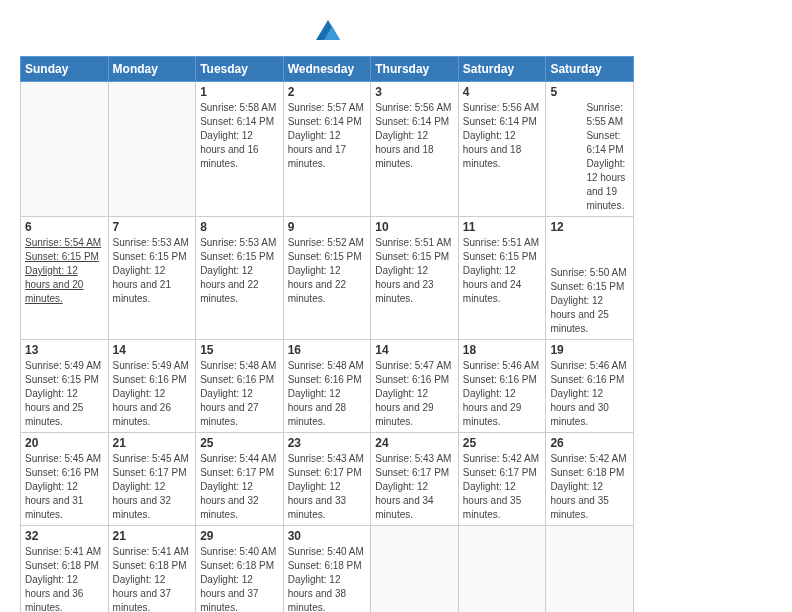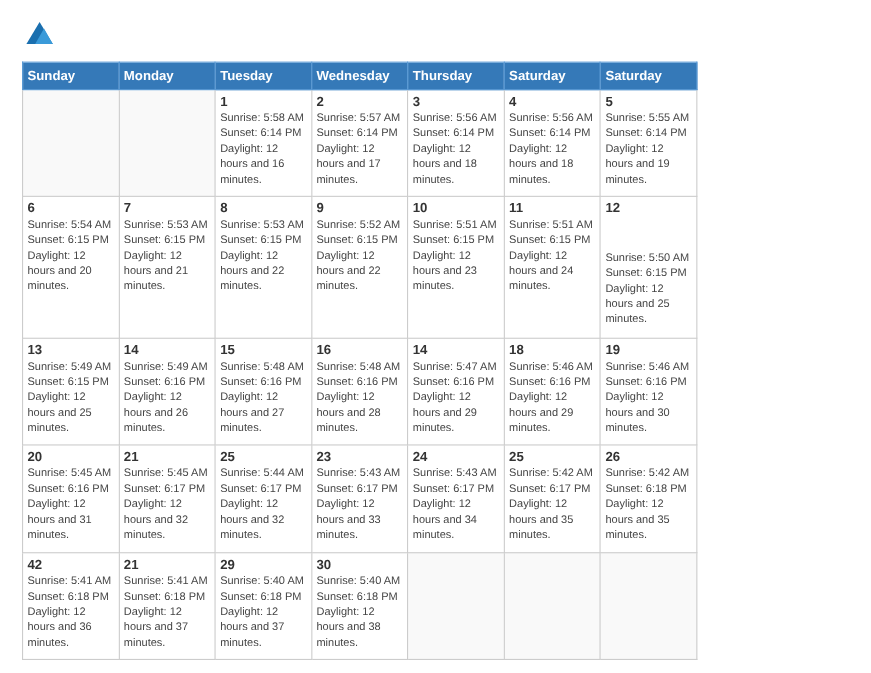--- a/index.html
+++ b/index.html
@@ -9,20 +9,21 @@
       width: 792px;
       height: 612px;
       overflow: hidden;
     }
     .page {
       width: 654px;
       height: 612px;
       padding: 18px 20px 12px 20px;
       display: flex;
       flex-direction: column;
+      align-items: center;
     }
     .header {
       display: flex;
       justify-content: space-between;
       align-items: flex-start;
       margin-bottom: 10px;
     }
     .logo {
       display: flex;
       align-items: center;
@@ -157,29 +158,29 @@
 Daylight: 12 hours and 18 minutes.</div>
           </td>
           <td>
             <span class="day-number">4</span>
             <div class="day-info" style="white-space: pre-line;">Sunrise: 5:56 AM
 Sunset: 6:14 PM
 Daylight: 12 hours and 18 minutes.</div>
           </td>
           <td>
             <span class="day-number">5</span>
-            <div class="day-info" style="white-space: pre-line;">Sunrise: 5:55 AM
+            <div class="day-info" style="white-space: pre-line; margin-left: 36px;">Sunrise: 5:55 AM
 Sunset: 6:14 PM
 Daylight: 12 hours and 19 minutes.</div>
           </td>
         </tr>
         <tr>
           <td>
             <span class="day-number">6</span>
-            <div class="day-info" style="white-space: pre-line;">Sunrise: 5:54 AM
+            <div class="day-info" style="white-space: pre-line; text-decoration: underline;">Sunrise: 5:54 AM
 Sunset: 6:15 PM
 Daylight: 12 hours and 20 minutes.</div>
           </td>
           <td>
             <span class="day-number">7</span>
             <div class="day-info" style="white-space: pre-line;">Sunrise: 5:53 AM
 Sunset: 6:15 PM
 Daylight: 12 hours and 21 minutes.</div>
           </td>
           <td>
@@ -296,21 +297,21 @@
           </td>
           <td>
             <span class="day-number">26</span>
             <div class="day-info" style="white-space: pre-line;">Sunrise: 5:42 AM
 Sunset: 6:18 PM
 Daylight: 12 hours and 35 minutes.</div>
           </td>
         </tr>
         <tr>
           <td>
-            <span class="day-number">42</span>
+            <span class="day-number">32</span>
             <div class="day-info" style="white-space: pre-line;">Sunrise: 5:41 AM
 Sunset: 6:18 PM
 Daylight: 12 hours and 36 minutes.</div>
           </td>
           <td>
             <span class="day-number">21</span>
             <div class="day-info" style="white-space: pre-line;">Sunrise: 5:41 AM
 Sunset: 6:18 PM
 Daylight: 12 hours and 37 minutes.</div>
           </td>

